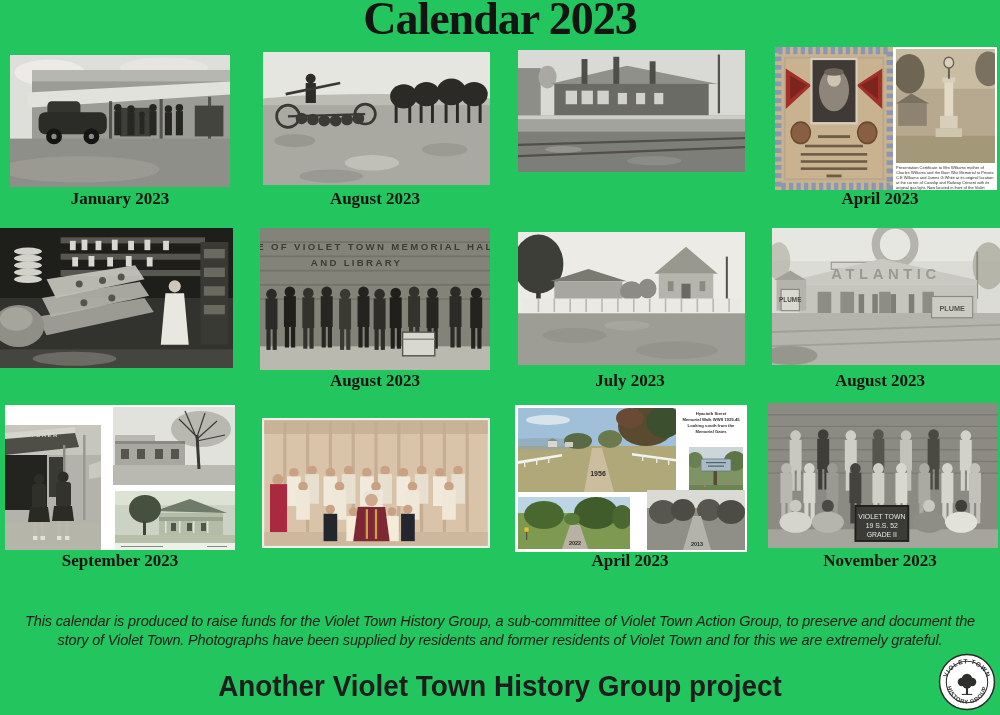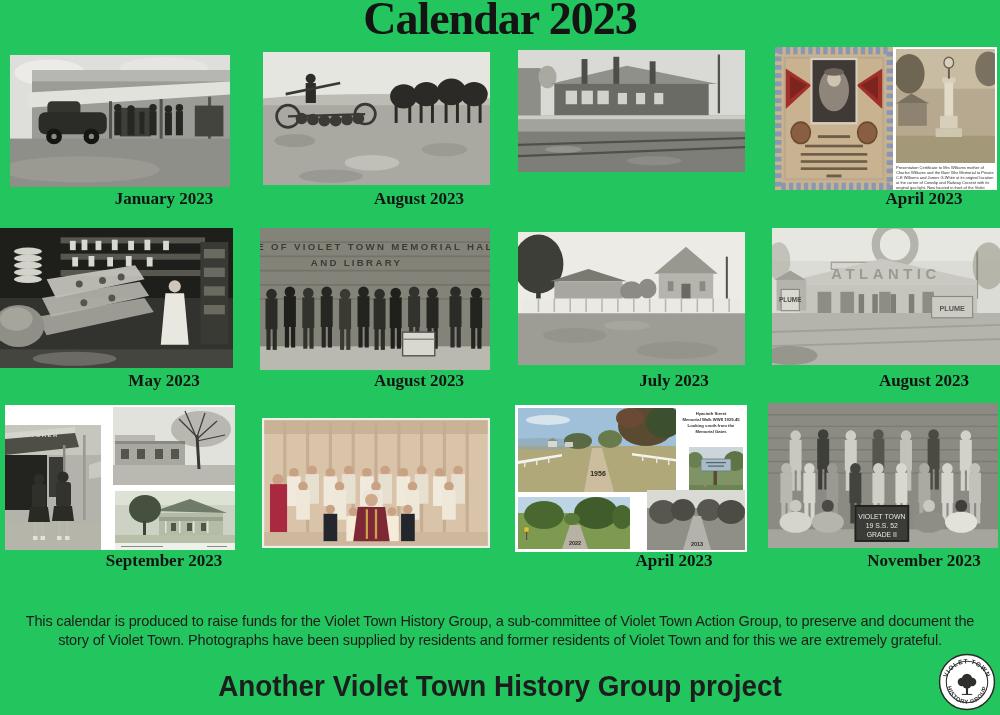--- a/index.html
+++ b/index.html
@@ -5,24 +5,24 @@
   html,body{margin:0;padding:0;background:#ffffff;}
   .page{position:relative;width:1000px;height:715px;background:#22c55e;overflow:hidden;
         font-family:"Liberation Serif",serif;}
   .title{position:absolute;left:0;top:-8px;width:100%;text-align:center;
          font-family:"Liberation Serif",serif;font-weight:bold;font-size:46px;color:#141414;letter-spacing:-1px;}
   .photo{position:absolute;overflow:hidden;background:#e8e8e4;}
   .photo svg{display:block;width:100%;height:100%;}
   .sub{position:absolute;overflow:hidden;}
   .sub svg{display:block;width:100%;height:100%;}
   .mlabel{position:absolute;height:24px;text-align:center;font-weight:bold;font-size:17px;color:#141414;
-          font-family:"Liberation Serif",serif;margin-left:44px;}
+          font-family:"Liberation Serif",serif;}
   .tinycap{position:absolute;font-family:"Liberation Sans",sans-serif;color:#2e2e2e;}
   .footer{position:absolute;left:10px;top:612px;width:980px;text-align:center;
-          font-family:"Liberation Sans",sans-serif;font-size:14.5px;line-height:1.33;color:#1d1d1d;letter-spacing:-0.15px;}
+          font-family:"Liberation Sans",sans-serif;font-size:14.5px;line-height:1.33;color:#1d1d1d;letter-spacing:-0.15px;font-style:italic;}
   .project{position:absolute;left:0;top:670px;width:100%;text-align:center;
            font-family:"Liberation Sans",sans-serif;font-weight:bold;font-size:29px;color:#1d1d1d;
            transform:scaleX(.96);}
   .logo{position:absolute;left:938px;top:653px;width:58px;height:60px;}
   svg text{font-family:"Liberation Sans",sans-serif;}
 </style>
 </head>
 <body>
 
 <div class="page">
@@ -356,21 +356,20 @@
         </g>
       <rect y="36" width="100" height="22" fill="#b4b4ac"></rect>
       <rect x="70" y="29" width="18" height="9" fill="#cccbc3" stroke="#8a8a82" stroke-width=".5"></rect>
       <text x="79" y="35" text-anchor="middle" font-size="3.2" font-weight="bold" fill="#55544e">PLUME</text>
       <path d="M0,44 L100,41" stroke="#a0a098" stroke-width=".8" fill="none"></path>
       <path d="M0,50 L100,47" stroke="#a0a098" stroke-width=".8" fill="none"></path>
       <ellipse cx="8" cy="54" rx="12" ry="4" fill="#8e8e86" opacity=".8"></ellipse>
     </svg>
   </div>
 
-  <div class="mlabel" style="left:0;top:371px;width:240px">May 2023</div>
   <div class="mlabel" style="left:255px;top:371px;width:240px">August 2023</div>
   <div class="mlabel" style="left:510px;top:371px;width:240px">July 2023</div>
   <div class="mlabel" style="left:760px;top:371px;width:240px">August 2023</div>
 
   <div class="photo" style="left:5px;top:405px;width:230px;height:145px;background:#fff">
     <div class="sub" style="left:0;top:20px;width:96px;height:125px">
       <svg viewBox="0 0 96 125" preserveAspectRatio="none">
         <rect width="96" height="125" fill="#b3b3ac"></rect>
         <rect width="96" height="30" fill="#c6c6bf"></rect>
         <polygon points="0,8 70,2 70,9 0,16" fill="#d4d4cc"></polygon>

